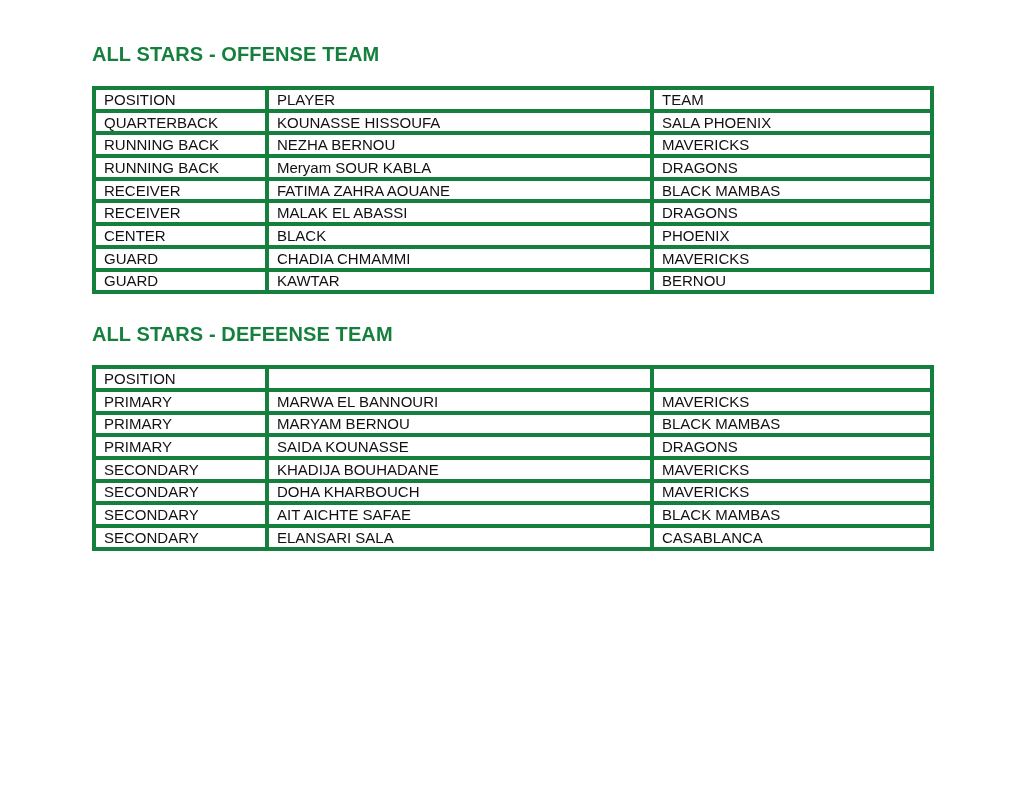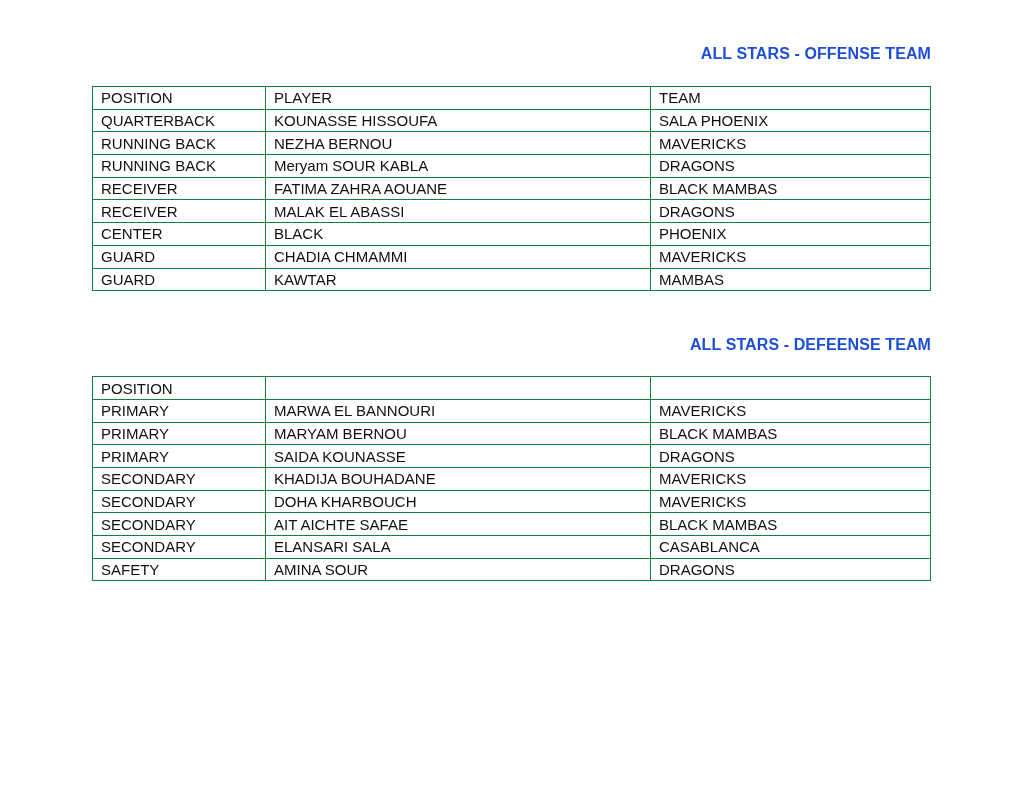--- a/index.html
+++ b/index.html
@@ -18,45 +18,45 @@
     overflow: hidden;
   }
   .doc-content {
     position: absolute;
     left: 92px;
     top: 0;
     width: 839px;
   }
   .table-title {
     margin-top: 45px;
-    text-align: right;
-    font-size: 16px;
+    text-align: left;
+    font-size: 20px;
     font-weight: bold;
     line-height: 18px;
     letter-spacing: 0.1px;
-    color: #1d4ed8;
+    color: #15803d;
   }
   .table-title.second {
-    margin-top: 45px;
+    margin-top: 31px;
   }
   table.roster-table {
     margin-top: 23px;
     width: 838px;
     border-collapse: collapse;
     table-layout: fixed;
   }
   table.roster-table.second {
     margin-top: 22px;
   }
   .col-pos    { width: 173px; }
   .col-player { width: 385px; }
   .col-team   { width: 280px; }
   table.roster-table th,
   table.roster-table td {
-    border: 1px solid #15803d;
+    border: 4px solid #15803d;
     height: 22.7px;
     padding: 0 4px 0 8px;
     font-size: 15px;
     font-weight: normal;
     text-align: left;
     vertical-align: middle;
     line-height: 1;
     white-space: nowrap;
     overflow: hidden;
     color: #111111;
@@ -115,21 +115,21 @@
           <td>PHOENIX</td>
         </tr>
         <tr>
           <td>GUARD</td>
           <td>CHADIA CHMAMMI</td>
           <td>MAVERICKS</td>
         </tr>
         <tr>
           <td>GUARD</td>
           <td>KAWTAR</td>
-          <td>MAMBAS</td>
+          <td>BERNOU</td>
         </tr>
       </tbody>
     </table>
 
     <div class="table-title second">ALL STARS - DEFEENSE TEAM</div>
 
     <table class="roster-table second">
       <colgroup>
           <col class="col-pos">
           <col class="col-player">
@@ -171,22 +171,17 @@
         <tr>
           <td>SECONDARY</td>
           <td>AIT AICHTE SAFAE</td>
           <td>BLACK MAMBAS</td>
         </tr>
         <tr>
           <td>SECONDARY</td>
           <td>ELANSARI SALA</td>
           <td>CASABLANCA</td>
         </tr>
-        <tr>
-          <td>SAFETY</td>
-          <td>AMINA SOUR</td>
-          <td>DRAGONS</td>
-        </tr>
       </tbody>
     </table>
 
   </div>
 </div>
 
 </body></html>

